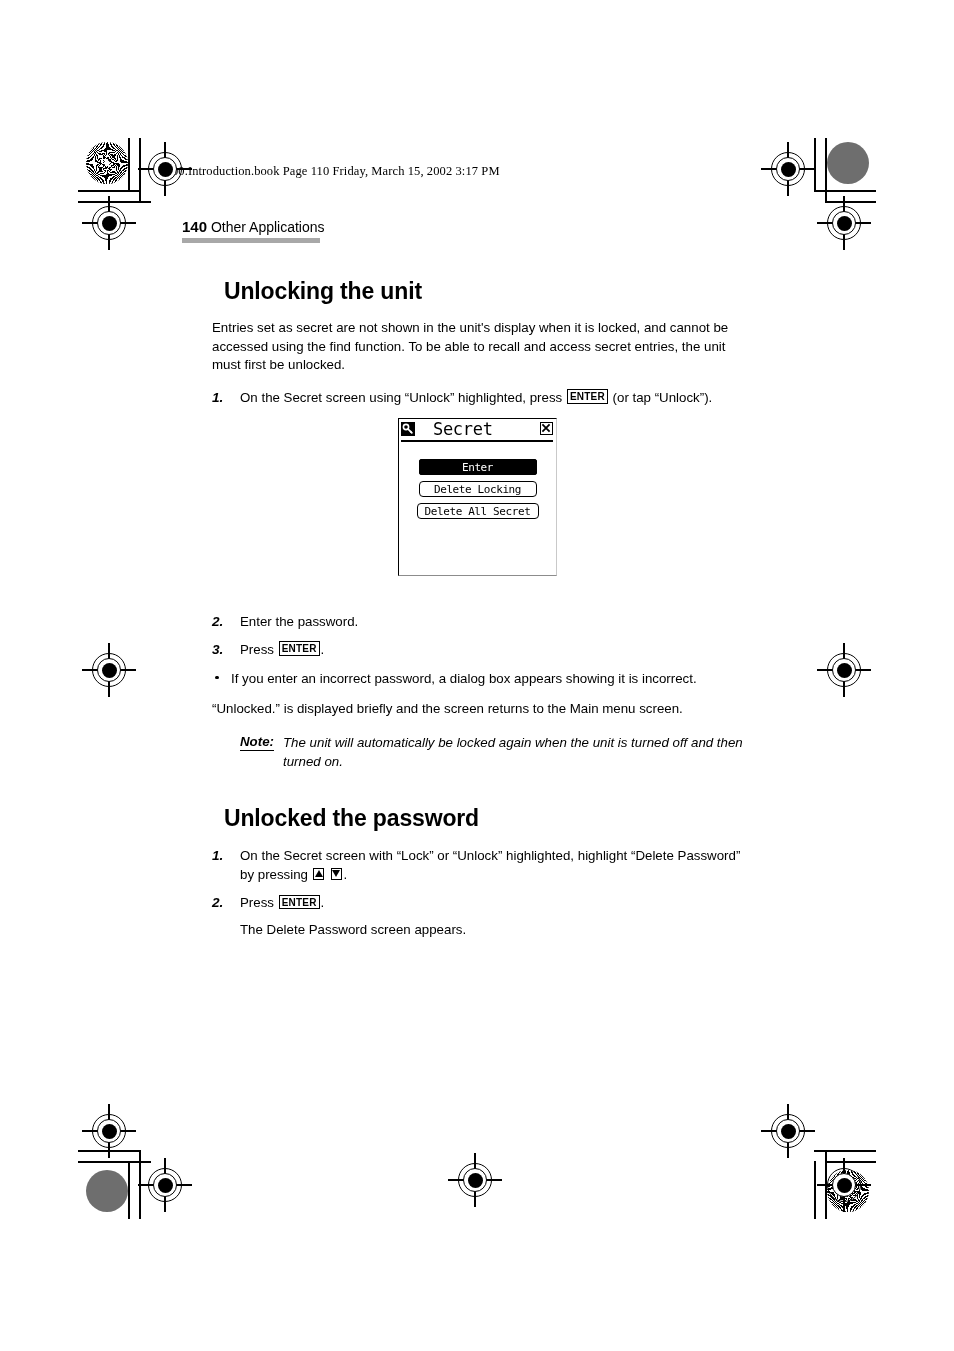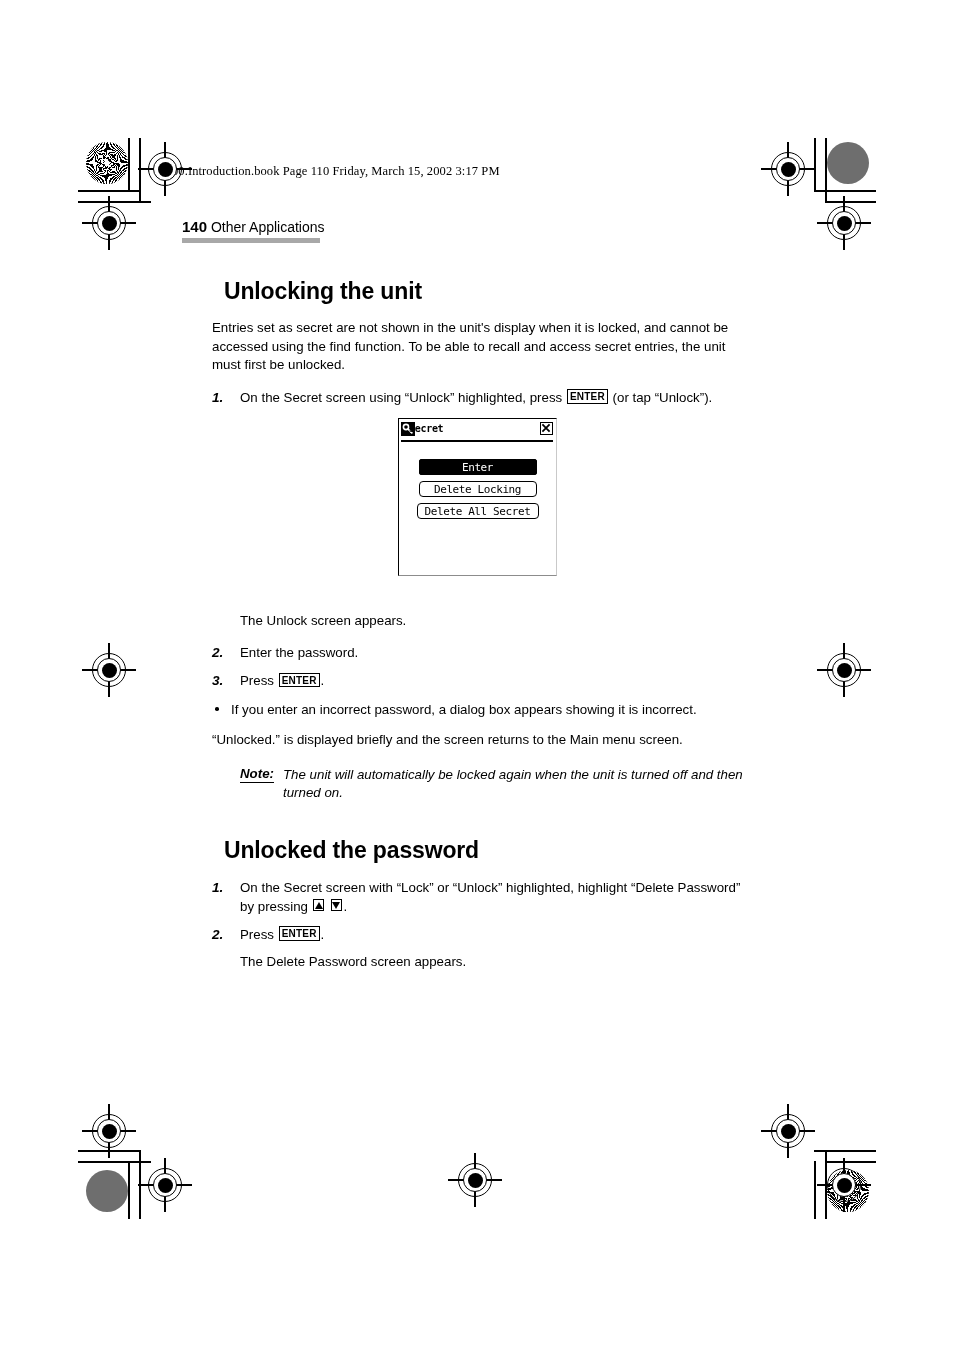--- a/index.html
+++ b/index.html
@@ -231,23 +231,23 @@
   }
   .key-icon {
     position: absolute;
     left: 0; top: 1px;
     width: 14px; height: 14px;
     background: #000;
   }
   .key-icon svg { display: block; }
   .device-title {
     position: absolute;
-    left: 8px; top: 0px;
-    font-size: 10px;
-    font-weight: bold;
+    left: 32px; top: 0px;
+    font-size: 17px;
+    font-weight: normal;
     letter-spacing: -0.3px;
     line-height: 16px;
   }
   .close-box {
     position: absolute;
     right: 0; top: 1px;
     width: 13px; height: 13px;
     border: 1.5px solid #000;
     box-sizing: border-box;
   }
@@ -369,21 +369,20 @@
     <li>
       <span class="num">1.</span>
       <span>On the Secret screen using “Unlock” highlighted, press</span>
       <span class="keycap">ENTER</span>
       <span>(or tap “Unlock”).</span>
     </li>
   </ol>
 
   <div style="height:196px;"></div>
 
-  <p class="body indent">The Unlock screen appears.</p>
 
   <ol class="steps">
     <li>
       <span class="num">2.</span>
       <span>Enter the password.</span>
     </li>
     <li>
       <span class="num">3.</span>
       <span>Press</span>
       <span class="keycap">ENTER</span><span>.</span>

